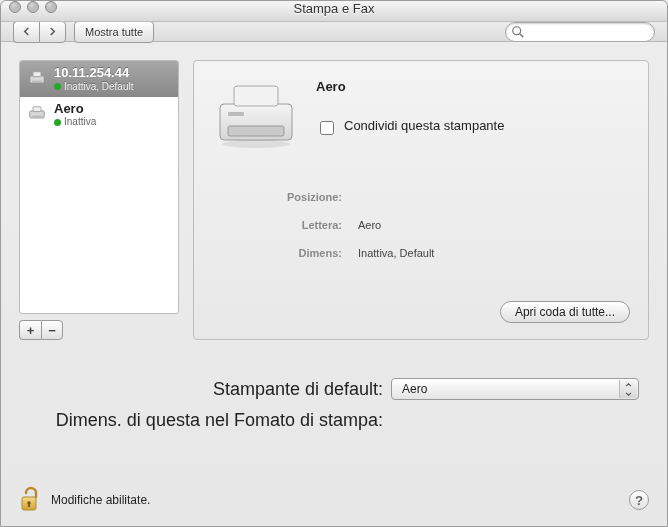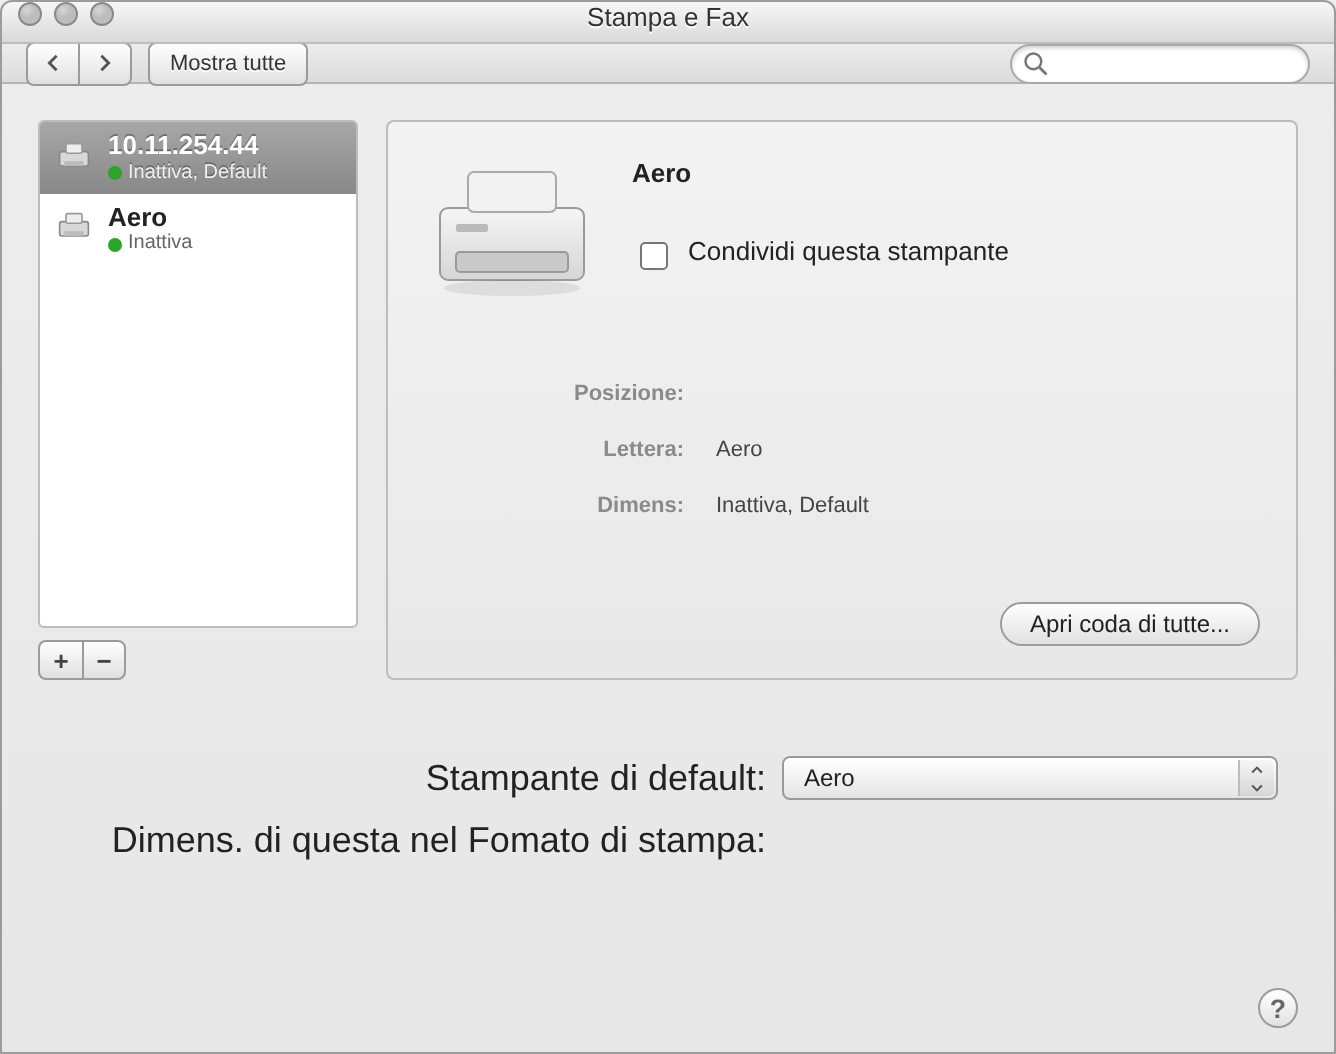--- a/index.html
+++ b/index.html
@@ -259,16 +259,31 @@
             <svg viewBox="0 0 8 5">
               <path d="M1 1 L4 4 L7 1" fill="none" stroke="#555" stroke-width="1.3"></path>
             </svg>
           </div>
       </div>
     </div>
     <div class="dlab">Dimens. di questa nel Fomato di stampa:</div>
   </div>
 
   <div class="footer">
+    <div class="lock">
+      <svg class="lockicon" viewBox="0 0 24 28">
+        <path d="M17 11 V7 a5 5 0 0 0 -10 0" fill="none" stroke="#b58b2e" stroke-width="2.4" stroke-linecap="round"></path>
+        <rect x="3" y="11" width="14" height="13" rx="2" fill="url(#lg)" stroke="#b58b2e"></rect>
+        <circle cx="10" cy="17" r="1.8" fill="#7a5a16"></circle>
+        <rect x="9" y="17" width="2" height="4" fill="#7a5a16"></rect>
+        <defs>
+            <linearGradient id="lg" x1="0" y1="0" x2="0" y2="1">
+              <stop offset="0" stop-color="#f6d884"></stop>
+              <stop offset="1" stop-color="#d1a23e"></stop>
+            </linearGradient>
+          </defs>
+      </svg>
+      <span>Modifiche abilitate.</span>
+    </div>
     <button class="help">?</button>
   </div>
 
 </div>
 
 </body></html>

